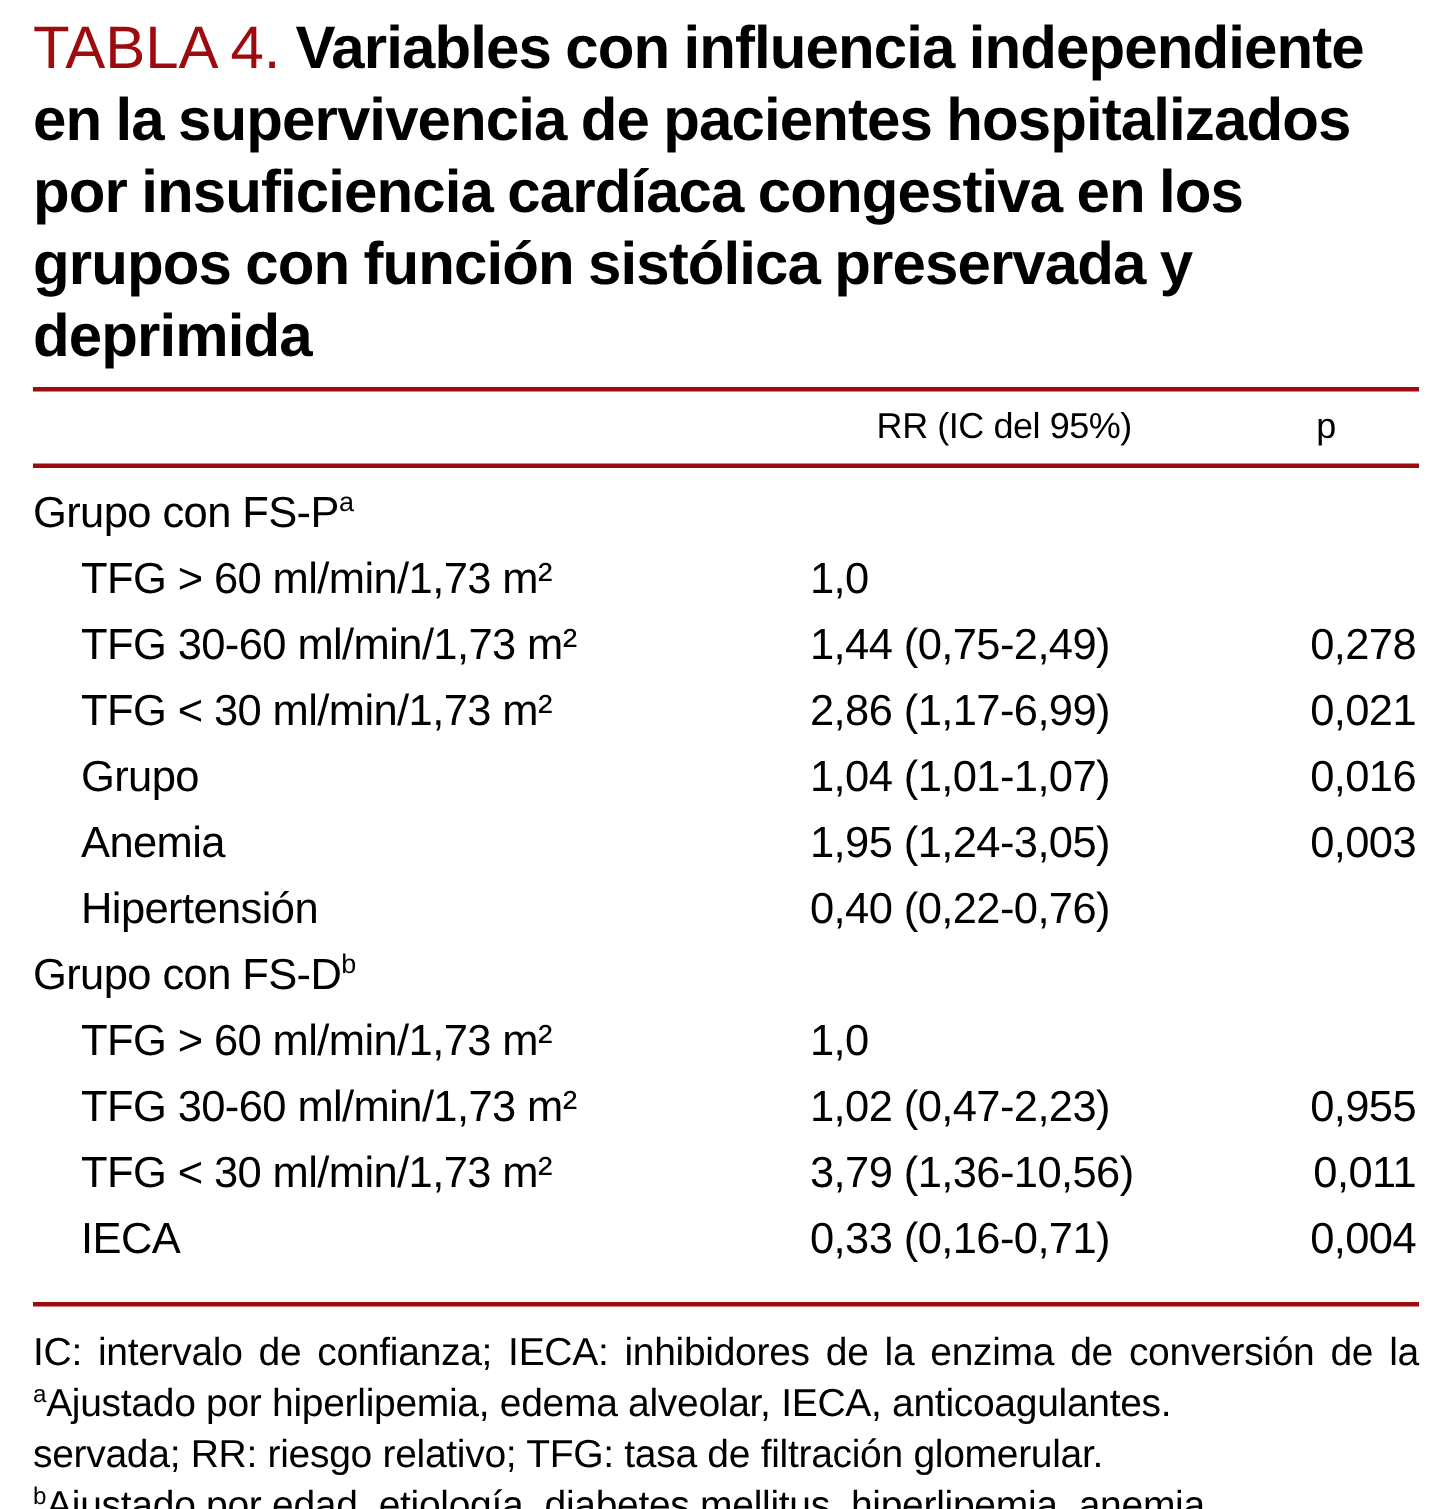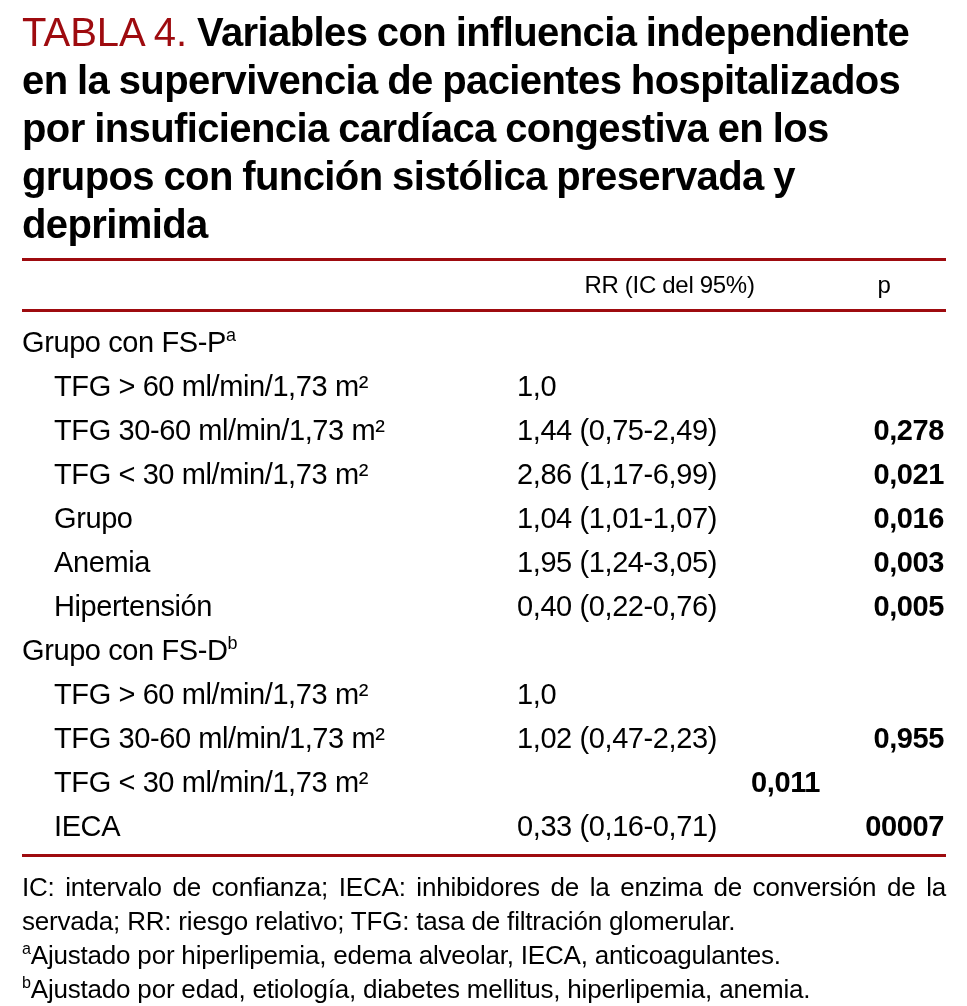--- a/index.html
+++ b/index.html
@@ -60,31 +60,31 @@
     font-weight: normal;
     font-size: 24px;
     letter-spacing: -0.3px;
   }
   .header-row .rr-head { text-align: center; }
   .header-row .p-head  { text-align: center; }
 
   
   .tbody {
     padding-top: 8px;
-    padding-bottom: 6px;
+    padding-bottom: 20px;
   }
   .row {
     font-size: 29px;
     line-height: 44px;
     letter-spacing: -0.4px;
   }
   .row .label      { white-space: nowrap; }
   .row .label.sub  { padding-left: 32px; }
-  .row .rr-cell    { text-align: left; white-space: nowrap; }
-  .row .p-cell     { text-align: right; padding-right: 2px; white-space: nowrap; font-weight: bold; }
+  .row .rr-cell    { text-align: left; white-space: nowrap; margin-left: 23px; }
+  .row .p-cell     { text-align: right; padding-right: 2px; white-space: nowrap; }
 
   sup {
     font-size: 62%;
     vertical-align: super;
     line-height: 0;
   }
 
   
   .footnotes {
     margin-top: 13px;
@@ -149,21 +149,20 @@
 
     <div class="grid-row row">
       <div class="label sub"><span>Anemia</span></div>
       <div class="rr-cell">1,95 (1,24-3,05)</div>
       <div class="p-cell">0,003</div>
     </div>
 
     <div class="grid-row row">
       <div class="label sub"><span>Hipertensión</span></div>
       <div class="rr-cell">0,40 (0,22-0,76)</div>
-      <div class="p-cell">0,005</div>
     </div>
 
     <div class="grid-row row">
       <div class="label"><span>Grupo con FS-D</span><sup>b</sup></div>
       <div class="rr-cell"></div>
       <div class="p-cell"></div>
     </div>
 
     <div class="grid-row row">
       <div class="label sub"><span>TFG &gt; 60 ml/min/1,73 m²</span></div>
@@ -172,33 +171,34 @@
     </div>
 
     <div class="grid-row row">
       <div class="label sub"><span>TFG 30-60 ml/min/1,73 m²</span></div>
       <div class="rr-cell">1,02 (0,47-2,23)</div>
       <div class="p-cell">0,955</div>
     </div>
 
     <div class="grid-row row">
       <div class="label sub"><span>TFG &lt; 30 ml/min/1,73 m²</span></div>
+      <div class="rr-cell">3,79 (1,36-10,56)</div>
       <div class="p-cell">0,011</div>
     </div>
 
     <div class="grid-row row">
       <div class="label sub"><span>IECA</span></div>
       <div class="rr-cell">0,33 (0,16-0,71)</div>
-      <div class="p-cell">00007</div>
+      <div class="p-cell">0,004</div>
     </div>
 
   </div>
 
   <hr class="rule rule-bottom">
 
   <div class="footnotes">
     <div class="fline jline">IC: intervalo de confianza; IECA: inhibidores de la enzima de conversión de la</div>
+    <div class="fline"><sup>a</sup><span>Ajustado por hiperlipemia, edema alveolar, IECA, anticoagulantes.</span></div>
     <div class="fline">servada; RR: riesgo relativo; TFG: tasa de filtración glomerular.</div>
-    <div class="fline"><sup>a</sup><span>Ajustado por hiperlipemia, edema alveolar, IECA, anticoagulantes.</span></div>
     <div class="fline"><sup>b</sup><span>Ajustado por edad, etiología, diabetes mellitus, hiperlipemia, anemia.</span></div>
   </div>
 
 </div>
 
 </body></html>

